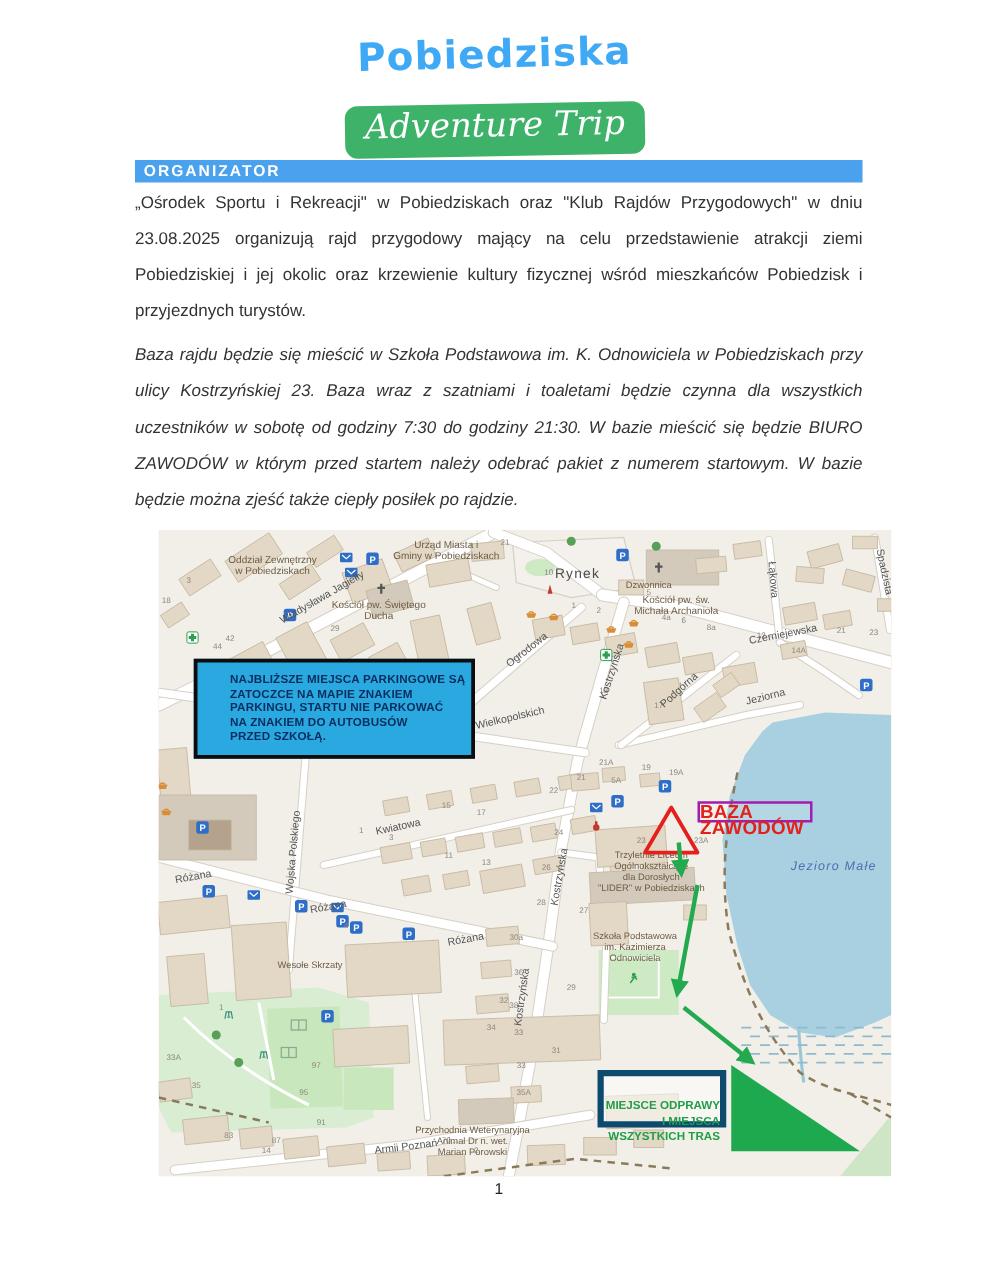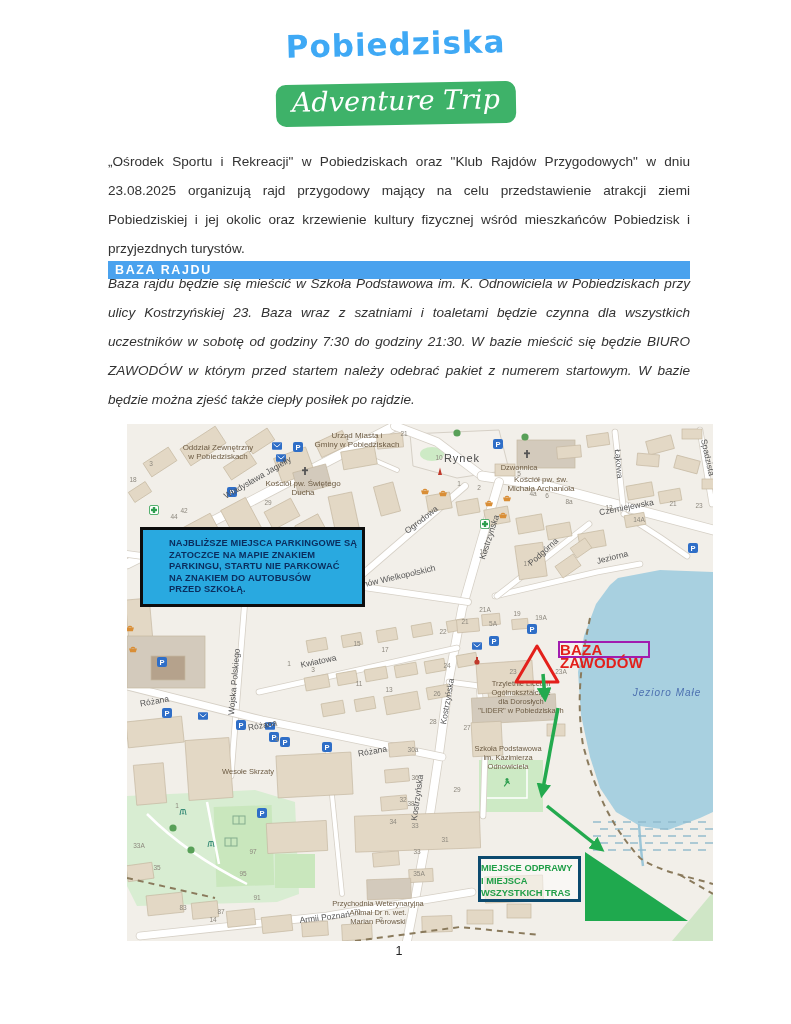--- a/index.html
+++ b/index.html
@@ -13,29 +13,29 @@
               font-family:"DejaVu Serif",serif;transform:rotate(-1deg);line-height:34px;}
   .bar{position:absolute;left:108px;width:582px;height:18px;background:#4aa2ee;color:#fff;
        font-size:12.5px;font-weight:bold;letter-spacing:1.6px;line-height:18px;
        padding-left:7px;box-sizing:border-box;}
   .bar1{top:128px;} .bar2{top:261px;}
   .body{position:absolute;left:108px;width:582px;margin:0;color:#333;font-size:13.6px;
         line-height:29px;text-align:justify;}
   .p1{top:147px;} .p2{top:269px;font-style:italic;}
   #map{position:absolute;left:127px;top:424px;width:586px;height:517px;background:#f2efe9;}
   #map svg{position:absolute;left:0;top:0;}
-  .note-blue{position:absolute;left:13px;top:103px;width:225px;height:80px;box-sizing:border-box;
+  .note-blue{position:absolute;left:28px;top:103px;width:225px;height:80px;box-sizing:border-box;
              background:#29a9e0;border:3px solid #0d0d0d;color:#0a2d5e;font-weight:bold;
              font-size:9.3px;line-height:11.6px;padding:8px 4px 0 26px;letter-spacing:.15px;}
   .note-red{position:absolute;left:431px;top:217px;width:92px;height:17px;box-sizing:border-box;
             border:2px solid #a21caf;color:#e3201b;font-weight:bold;font-size:15px;
             line-height:13px;text-align:left;letter-spacing:.2px;background:rgba(255,255,255,.15);}
   .note-green{position:absolute;left:351px;top:432px;width:103px;height:46px;box-sizing:border-box;
-              border:3px solid #0c4a6e;background:rgba(255,255,255,.5);color:#1f9e47;
-              font-weight:bold;font-size:9.3px;line-height:12.6px;text-align:left;padding-top:3px;}
+              border:5px solid #0c4a6e;background:rgba(255,255,255,.5);color:#1f9e47;
+              font-weight:bold;font-size:9.3px;line-height:12.6px;text-align:right;padding-top:17px;}
   .pageno{position:absolute;left:108px;top:944px;width:582px;text-align:center;
           color:#222;font-size:12.5px;}
   
   text{font-family:"Liberation Sans",sans-serif;}
   .t-street{fill:#545454;font-size:8.5px;}
   .t-place{fill:#4c4c4c;font-size:11px;letter-spacing:1px;}
   .t-poi{fill:#6d5c44;font-size:8px;}
   .t-poi-small{fill:#6d5c44;font-size:7.5px;}
   .t-water{fill:#4c70b0;font-size:10px;font-style:italic;letter-spacing:1px;}
   .t-hn{fill:#8d887e;font-size:6.5px;}
@@ -43,23 +43,23 @@
 </head>
 <body>
 
 <div class="page">
 
   <div class="logo">
     <div class="logo-title">Pobiedziska</div><br>
     <div class="logo-badge"><span>Adventure Trip</span></div>
   </div>
 
+  <div class="bar bar1">ORGANIZATOR</div>
   <p class="body p1">„Ośrodek Sportu i Rekreacji" w Pobiedziskach oraz "Klub Rajdów Przygodowych" w dniu 23.08.2025 organizują rajd przygodowy mający na celu przedstawienie atrakcji ziemi Pobiedziskiej i jej okolic oraz krzewienie kultury fizycznej wśród mieszkańców Pobiedzisk i przyjezdnych turystów.</p>
 
-  <div class="bar bar2">BAZA RAJDU</div>
   <p class="body p2">Baza rajdu będzie się mieścić w Szkoła Podstawowa im. K. Odnowiciela w Pobiedziskach przy ulicy Kostrzyńskiej 23. Baza wraz z szatniami i toaletami będzie czynna dla wszystkich uczestników w sobotę od godziny 7:30 do godziny 21:30. W bazie mieścić się będzie BIURO ZAWODÓW w którym przed startem należy odebrać pakiet z numerem startowym. W bazie będzie można zjeść także ciepły posiłek po rajdzie.</p>
 
   <div id="map">
     <svg id="map-svg" width="586" height="517" viewBox="0 0 586 517">
       <g id="g-base">
           <rect x="0" y="0" width="586" height="517" fill="#f2efe9"></rect>
           <polygon points="0,372 128,366 168,378 172,470 150,478 10,482 0,462" fill="#d8edd2"></polygon>
           <rect x="88" y="382" width="58" height="80" fill="#c9e7bd" transform="rotate(-2 117 422)"></rect>
           <rect x="148" y="430" width="40" height="34" fill="#c9e7bd"></rect>
           <rect x="352" y="336" width="64" height="52" fill="#cdeac5"></rect>

